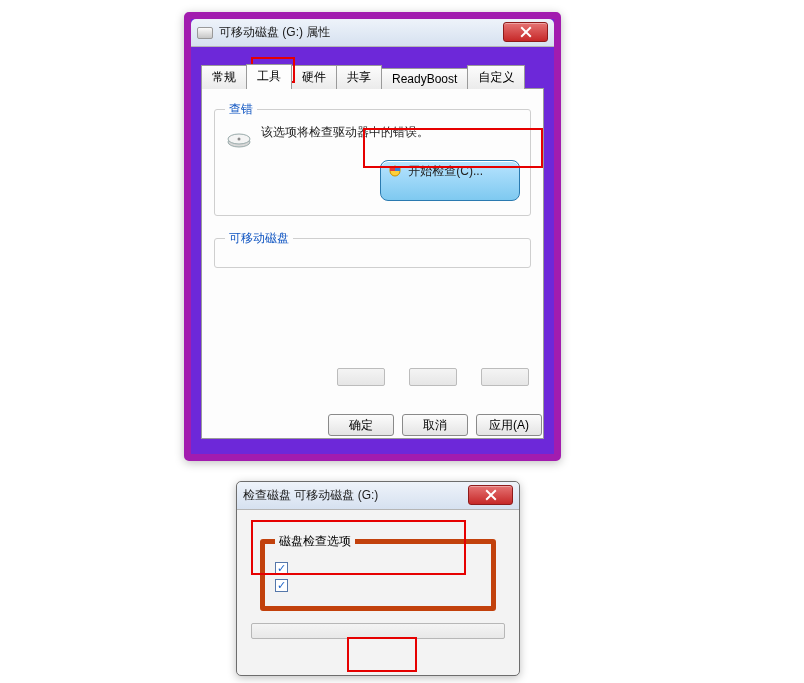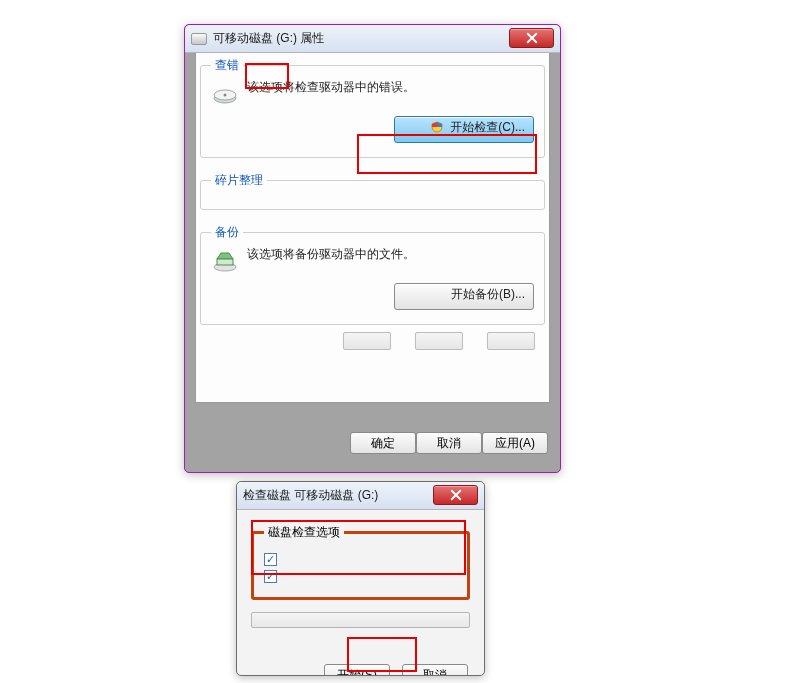--- a/index.html
+++ b/index.html
@@ -1,21 +1,21 @@
 <!DOCTYPE html>
 <html><head>
 <meta charset="utf-8">
 <style>
   * { box-sizing: border-box; font-family: "Microsoft YaHei", "SimSun", Tahoma, sans-serif; font-size: 12px; }
   body { margin: 0; background: #fff; width: 804px; height: 683px; position: relative; }
   
   
   .win1 {
-    position: absolute; left: 184px; top: 24px; width: 377px; height: 449px;
-    background: #a3a3a3; border: 1px solid #a21caf; border-radius: 5px;
+    position: absolute; left: 184px; top: 12px; width: 377px; height: 449px;
+    background: #6d28d9; border: 7px solid #a21caf; border-radius: 5px;
     box-shadow: 0 2px 10px rgba(0,0,0,.25);
   }
   .titlebar {
     height: 28px;
     background: linear-gradient(to bottom,#eef3fa,#d6e1f0);
     border-bottom: 1px solid #b5b5b5;
     border-radius: 5px 5px 0 0;
     display: flex; align-items: center; padding: 0 6px; position: relative;
   }
   .titlebar .ico { width: 16px; height: 12px; background: linear-gradient(#fafafa,#c7c7c7); border:1px solid #999; border-radius:2px; margin-right:6px; }
@@ -31,65 +31,65 @@
   
   .tabrow { margin: 18px 10px 0 10px; display:flex; align-items:flex-end; height:24px; }
   .tab {
     padding: 3px 10px; border:1px solid #9a9a9a; border-bottom:none;
     background: linear-gradient(#fcfcfc,#ebebeb); margin-right:-1px; position:relative;
   }
   .tab.active { background:#fdfdfd; z-index:2; padding-bottom:4px; }
   .tabrow::after { content:""; flex:1; border-bottom:1px solid #9a9a9a; }
   .tabcontent {
     margin: 0 10px 10px 10px; border:1px solid #9a9a9a; border-top:none;
-    background:#fdfdfd; height: 350px; position:relative; padding:4px;
+    background:#fdfdfd; height: 350px; position:relative; padding:12px;
   }
   
   fieldset.group {
     border:1px solid #cfcfcf; border-radius:3px; margin:0 0 14px 0; padding:6px 10px 14px 10px;
   }
   fieldset.group legend { padding:0 4px; color:#1156c2; }
   .row { display:flex; align-items:flex-start; }
   .grpicon { width:28px; height:24px; margin:2px 8px 0 0; flex:none; }
-  .grptxt { color:#222; line-height:1.4;font-family:Liberation Mono, monospace; }
+  .grptxt { color:#222; line-height:1.4; }
   .btnarea { text-align:right; margin-top:10px; }
   .wbtn {
-    display:inline-block; min-width:140px; height:27px; line-height:21px; text-align:right;
-    border:1px solid #8a8a8a; border-radius:3px;
+    display:inline-block; min-width:140px; height:41px; line-height:21px; text-align:left;
+    border:1px solid #8a8a8a; border-radius:8px;
     background: linear-gradient(#fcfcfc,#e3e3e3);
     box-shadow: inset 0 1px 0 #fff; color:#222; padding:0 8px;
   }
   .wbtn.blue {
     background: linear-gradient(#b9e4ff,#7ec9f0); border-color:#2a7ab0;
   }
   .shield { display:inline-block; width:12px; height:12px; vertical-align:-2px; margin-right:4px; }
   
   .bottombtns {
-    position:absolute; right:12px; bottom:18px; display:flex; gap:0;
+    position:absolute; right:12px; bottom:18px; display:flex; gap:8px;
   }
   .bbtn {
     min-width:66px; height:22px; line-height:20px; text-align:center;
     border:1px solid #8a8a8a; border-radius:3px;
     background: linear-gradient(#fcfcfc,#e4e4e4); padding:0 10px;
   }
   .ghostbtns { position:absolute; bottom:52px; right:14px; display:flex; gap:24px; }
   .ghost { width:48px; height:18px; border:1px solid #bcbcbc; background:linear-gradient(#f4f4f4,#e6e6e6); border-radius:2px;}
   
   
   .hl { position:absolute; border:2px solid #e60000; pointer-events:none; }
   
   
   .win2 {
-    position: absolute; left: 236px; top: 481px; width: 249px; height: 195px;
+    position: absolute; left: 236px; top: 481px; width: 284px; height: 195px;
     background:#f3f3f3; border:1px solid #6d6d6d; border-radius:5px;
     box-shadow:0 2px 8px rgba(0,0,0,.25); overflow:hidden;
   }
   .win2 .titlebar { border-radius:5px 5px 0 0; }
   .d2body { padding: 14px 14px 10px 14px; position:relative; }
-  fieldset.opts { border:3px solid #c2410c; border-radius:3px; padding:8px 10px 10px 10px; margin:0; }
+  fieldset.opts { border:5px solid #c2410c; border-radius:3px; padding:8px 10px 10px 10px; margin:9px; }
   fieldset.opts legend { padding:0 4px; }
   .chkrow { display:flex; align-items:center; margin:4px 0; }
   .chkbox {
     width:13px; height:13px; border:1px solid #5577aa; background:#fff; margin-right:6px;
     display:flex; align-items:center; justify-content:center; color:#1a62c9; font-size:11px; line-height:1;
   }
   .progress {
     margin-top:12px; height:16px; border:1px solid #b7b7b7; border-radius:2px;
     background:linear-gradient(#f4f4f4,#e8e8e8);
   }
@@ -102,20 +102,28 @@
   <div class="titlebar">
     <span class="ico"></span>
     <span class="ttl">可移动磁盘 (G:) 属性</span>
     <div class="closebtn">
       <svg viewBox="0 0 10 10">
         <path d="M1 1 L9 9 M9 1 L1 9" stroke="#fff" stroke-width="1.6" fill="none"></path>
       </svg>
     </div>
   </div>
 
+  <div class="tabrow">
+    <div class="tab"><span>常规</span></div>
+    <div class="tab active"><span>工具</span></div>
+    <div class="tab"><span>硬件</span></div>
+    <div class="tab"><span>共享</span></div>
+    <div class="tab"><span>ReadyBoost</span></div>
+    <div class="tab"><span>自定义</span></div>
+  </div>
 
   <div class="tabcontent">
 
     <fieldset class="group">
       <legend>查错</legend>
       <div class="row">
         <span class="grpicon">
           <svg viewBox="0 0 28 24">
               <ellipse cx="14" cy="16" rx="11" ry="5" fill="#d8d8d8" stroke="#9aa"></ellipse>
               <ellipse cx="14" cy="13" rx="11" ry="5" fill="#f4f4f4" stroke="#9aa"></ellipse>
@@ -132,39 +140,23 @@
                 <path d="M6 1 L11 3 V6 L6 6 Z" fill="#3a7fd5"></path>
                 <path d="M6 6 L1 6 V3 L6 1 Z" fill="#e03b3b"></path>
               </svg>
           </span>
           <span>开始检查(C)...</span>
         </span>
       </div>
     </fieldset>
 
     <fieldset class="group">
-      <legend>碎片整理</legend>
+      <legend>可移动磁盘</legend>
     </fieldset>
 
-    <fieldset class="group">
-      <legend>备份</legend>
-      <div class="row">
-        <span class="grpicon">
-          <svg viewBox="0 0 28 24">
-              <ellipse cx="14" cy="18" rx="11" ry="4" fill="#e3e3e3" stroke="#aaa"></ellipse>
-              <path d="M10 4 L18 4 L22 10 L6 10 Z" fill="#7fc27f" stroke="#4a914a"></path>
-              <rect x="6" y="10" width="16" height="6" fill="#d0e9d0" stroke="#4a914a"></rect>
-            </svg>
-        </span>
-        <span class="grptxt">该选项将备份驱动器中的文件。</span>
-      </div>
-      <div class="btnarea">
-        <span class="wbtn"><span>开始备份(B)...</span></span>
-      </div>
-    </fieldset>
 
     <div class="ghostbtns">
       <div class="ghost"></div>
       <div class="ghost"></div>
       <div class="ghost"></div>
     </div>
   </div>
 
   <div class="bottombtns">
     <span class="bbtn"><span>确定</span></span>

